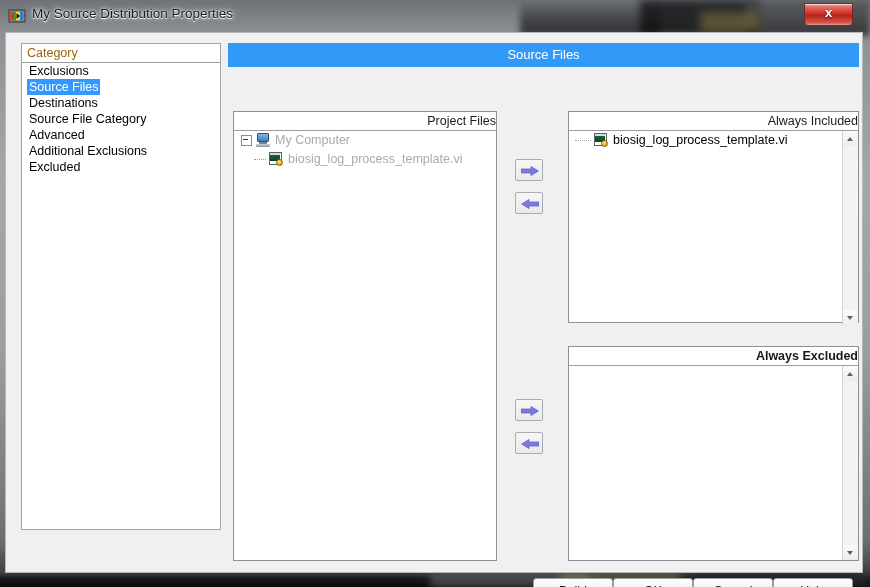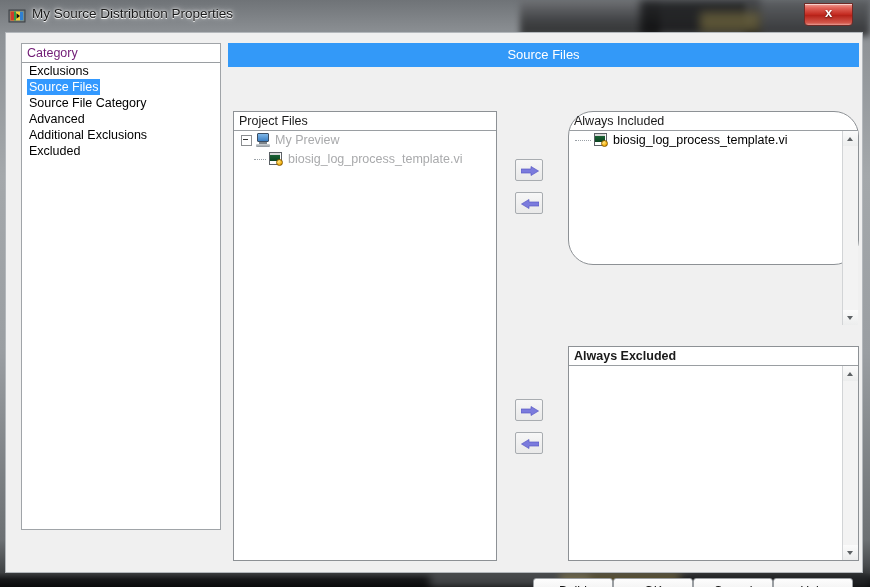--- a/index.html
+++ b/index.html
@@ -68,51 +68,51 @@
     box-sizing:border-box;
   }
 
   
   .category-box{
     position:absolute;left:15px;top:10px;width:200px;height:487px;
     background:#fff;border:1px solid #a0a4a8;box-sizing:border-box;
   }
   .category-header{
     height:18px;line-height:18px;padding-left:5px;
-    font-size:12.5px;color:#701a75;
+    font-size:12.5px;color:#a16207;
     border-bottom:1px solid #9a9ea2;
     background:#fff;
   }
   .cat-item{
     height:16px;line-height:16px;padding-left:5px;
     font-size:12.5px;color:#000;cursor:default;white-space:nowrap;
   }
   .cat-item span{display:inline-block;padding:0 2px;}
   .cat-item.sel span{background:#3399ff;color:#fff;}
 
   
   .banner{
     position:absolute;left:222px;top:10px;width:631px;height:24px;
     background:#3399f8;
     color:#fff;font-size:13px;
     text-align:center;line-height:24px;
   }
 
   
   .panel{
-    position:absolute;background:#fff;border:1px solid #8d9195;box-sizing:border-box;
+    position:absolute;background:#fff;border:1px solid #8d9195;box-sizing:border-box;text-align:right;
   }
   .panel-header{
     height:18px;line-height:18px;padding-left:5px;
     font-size:12.5px;color:#1a1a1a;border-bottom:1px solid #9a9ea2;
   }
   .panel-body{position:relative;overflow:hidden;}
 
   .project-panel{left:227px;top:78px;width:264px;height:450px;}
-  .included-panel{left:562px;top:78px;width:291px;height:154px;border-radius:25px;}
+  .included-panel{left:562px;top:78px;width:291px;height:212px;}
   .excluded-panel{left:562px;top:313px;width:291px;height:215px;font-weight:bold;}
 
   
   .tree-row{
     height:19px;line-height:19px;font-size:12.5px;white-space:nowrap;
     display:flex;align-items:center;cursor:default;
   }
   .tree-row.dim{color:#a9aaac;}
   .tree-row.norm{color:#000;}
   .expander{
@@ -237,20 +237,23 @@
     <div class="category-box">
       <div class="category-header">Category</div>
 
       <div class="cat-item">
         <span>Exclusions</span>
       </div>
       <div class="cat-item sel">
         <span>Source Files</span>
       </div>
       <div class="cat-item">
+        <span>Destinations</span>
+      </div>
+      <div class="cat-item">
         <span>Source File Category</span>
       </div>
       <div class="cat-item">
         <span>Advanced</span>
       </div>
       <div class="cat-item">
         <span>Additional Exclusions</span>
       </div>
       <div class="cat-item">
         <span>Excluded</span>
@@ -263,21 +266,21 @@
       <div class="panel-header">Project Files</div>
       <div class="panel-body" style="height:429px;">
 
         <div class="tree-row dim">
           <div class="expander"></div>
           <div class="ico ico-computer">
             <div class="mon"></div>
               <div class="base"></div>
               <div class="foot"></div>
           </div>
-          <div class="row-label">My Preview</div>
+          <div class="row-label">My Computer</div>
         </div>
 
         <div class="tree-row dim">
           <div class="dotline"></div>
           <div class="ico ico-vi">
             <div class="sheet"></div>
               <div class="inner"></div>
               <div class="stripe"></div>
               <div class="badge"></div>
           </div>

